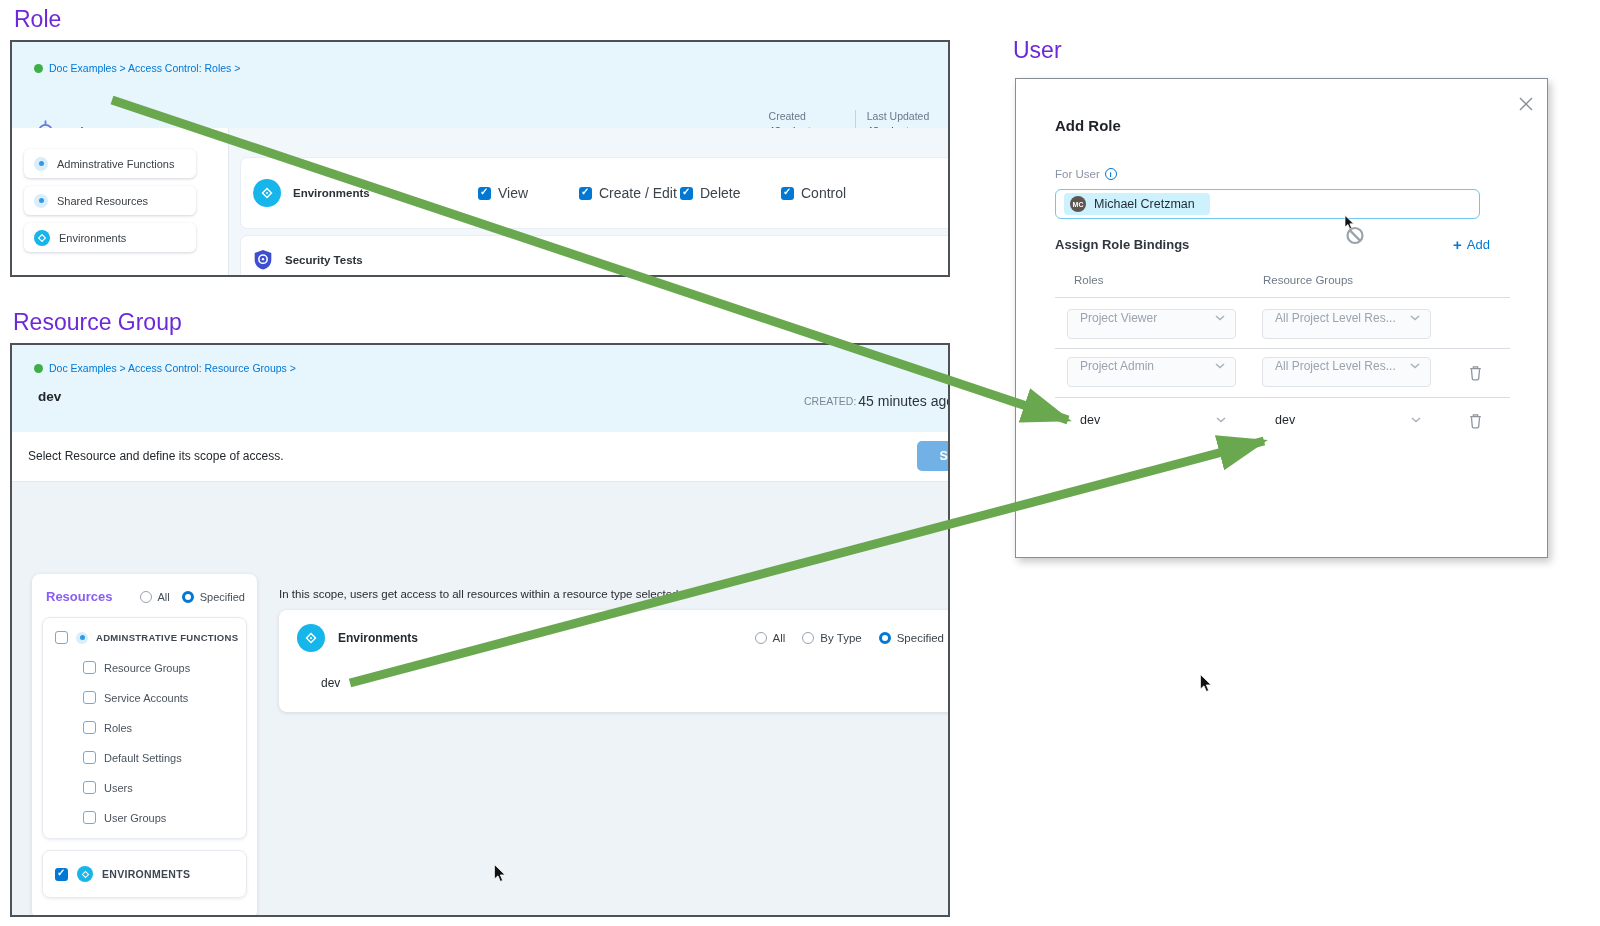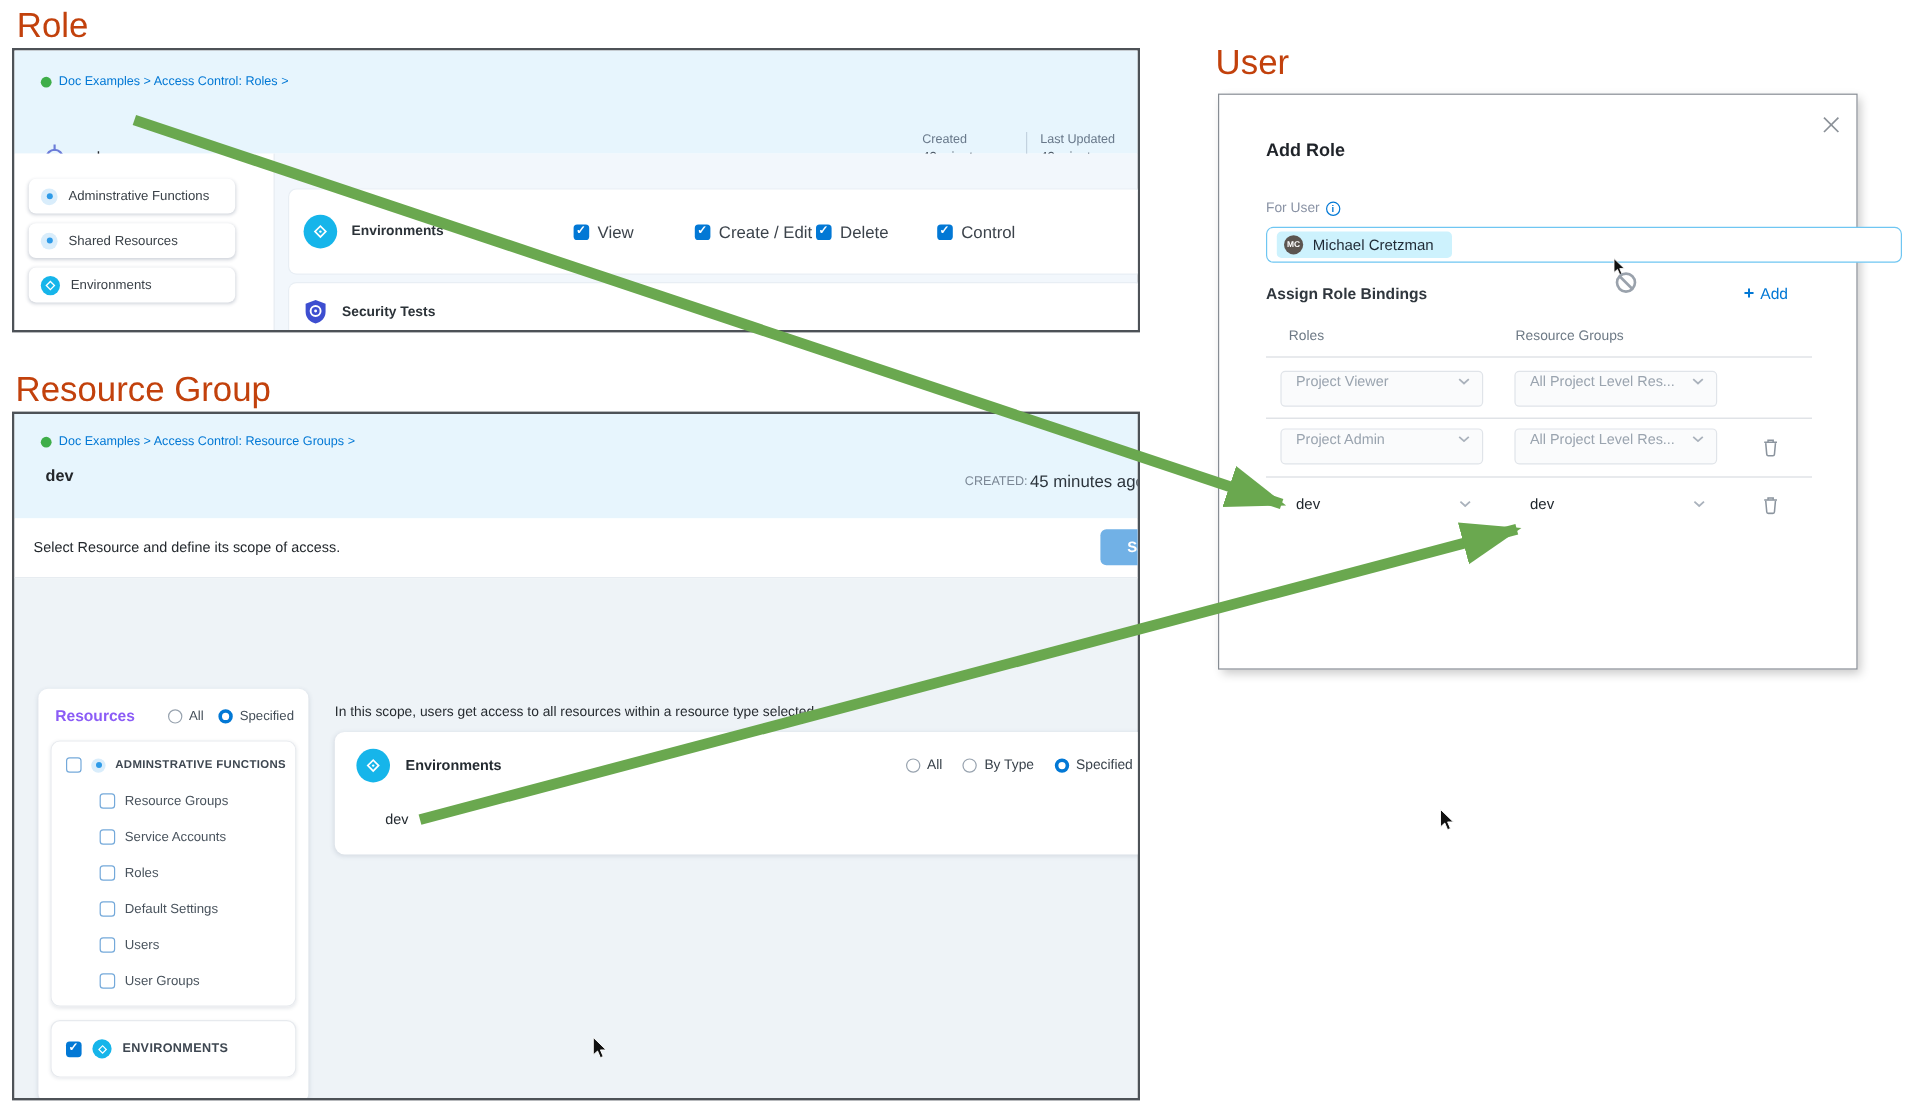--- a/index.html
+++ b/index.html
@@ -1,21 +1,21 @@
 <!DOCTYPE html>
 <html><head>
 <meta charset="utf-8">
 <style>
   * { box-sizing: border-box; }
   html,body { margin:0; padding:0; background:#fff; }
   body {
     width:1600px; height:926px; position:relative; overflow:hidden;
     font-family:"Liberation Sans", sans-serif; color:#23282d;
   }
-  .section-label { position:absolute; font-size:29px; color:#c2410c; z-index:2; }
+  .section-label { position:absolute; font-size:23px; color:#6d28d9; z-index:2; }
 
   
   .panel { position:absolute; background:#fff; border:2px solid #4d5257; overflow:hidden; z-index:1; }
   .panel-header { position:absolute; top:0; left:0; right:0; background:#e7f5fd; }
   .crumbs { position:absolute; display:flex; align-items:center; gap:6px; font-size:10.5px; color:#0278d5; }
   .green-dot { width:9px; height:9px; border-radius:50%; background:#3fae49; flex:none; }
 
   
   #role-panel { left:10px; top:40px; width:940px; height:237px; }
   #role-panel .panel-header { height:86px; }
@@ -94,21 +94,21 @@
 
   
   #user-modal { left:1015px; top:78px; width:533px; height:480px; background:#fff; border:1px solid #878d94;
     box-shadow:3px 4px 8px rgba(0,0,0,.22); z-index:3; position:absolute; }
   .modal-title { position:absolute; left:39px; top:38px; font-size:15px; font-weight:bold; color:#1f2329; }
   .close-btn { position:absolute; right:13px; top:17px; width:16px; height:16px; }
   .for-user { position:absolute; left:39px; top:89px; display:flex; align-items:center; gap:5px;
     font-size:11.5px; color:#8a93a5; }
   .info-icon { width:12px; height:12px; border-radius:50%; border:1.2px solid #0278d5; color:#0278d5;
     font-size:8px; font-weight:bold; display:flex; align-items:center; justify-content:center; }
-  .user-input { position:absolute; left:39px; top:110px; width:530px; height:30px; border:1.5px solid #6fc6f2;
+  .user-input { position:absolute; left:39px; top:110px; width:425px; height:30px; border:1.5px solid #6fc6f2;
     border-radius:6px; background:#fff; display:flex; align-items:center; padding-left:8px; }
   .user-chip { display:flex; align-items:center; gap:8px; background:#cdf2fd; border-radius:4px; padding:3px 15px 3px 6px; }
   .avatar { width:16px; height:16px; border-radius:50%; background:#5c5550; color:#fff; font-size:7px;
     font-weight:bold; display:flex; align-items:center; justify-content:center; flex:none; }
   .chip-name { font-size:12.5px; color:#1f2a35; }
   .assign-head { position:absolute; left:39px; top:158px; font-size:13px; font-weight:bold; color:#30373e; }
   .add-btn { position:absolute; right:57px; top:158px; display:flex; align-items:center; gap:5px;
     color:#0278d5; font-size:13px; }
   .add-btn .plus { font-size:15px; font-weight:bold; line-height:13px; }
   .col-head { position:absolute; top:195px; font-size:11.5px; color:#6e7a86; }

